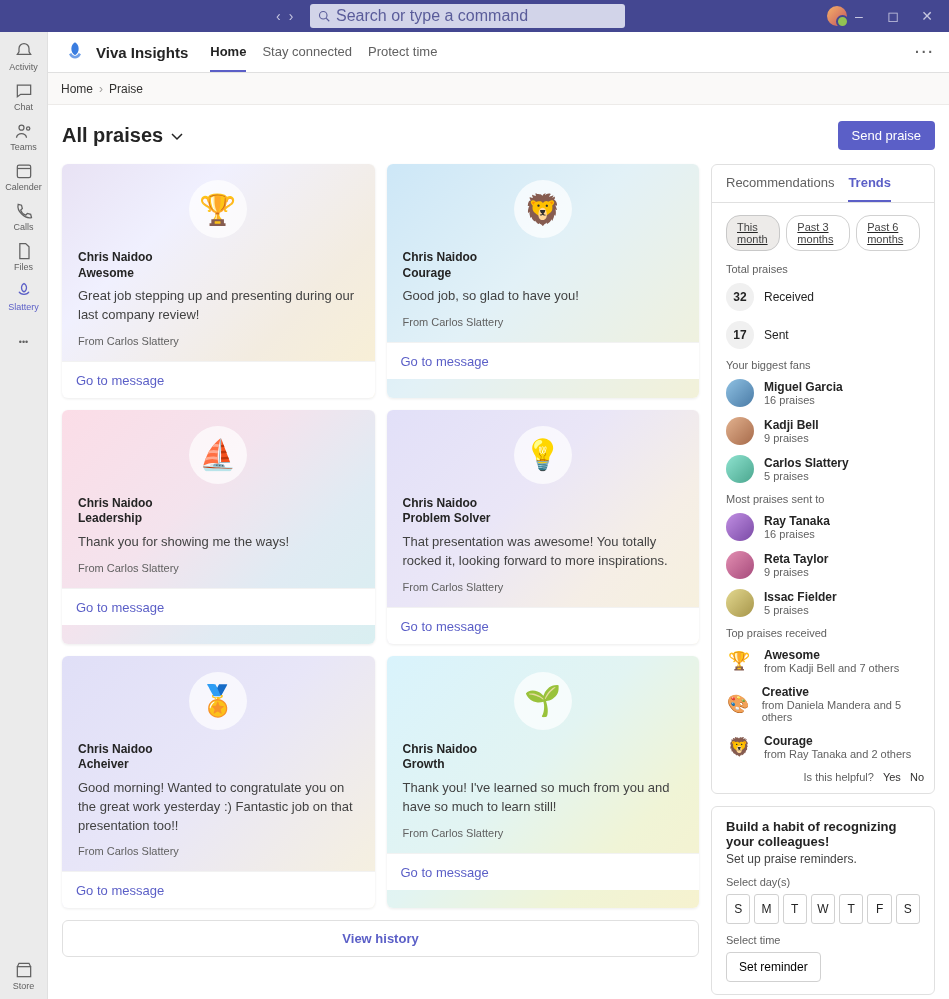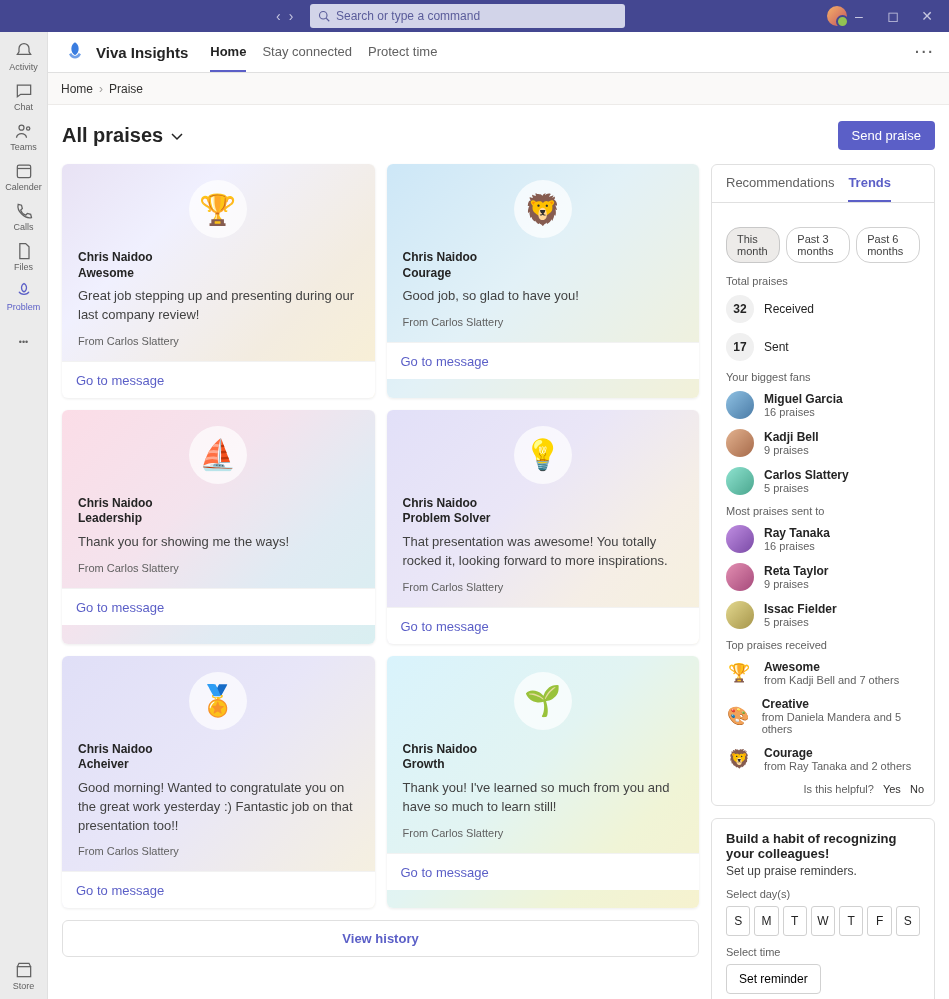--- a/index.html
+++ b/index.html
@@ -2,21 +2,21 @@
 <html><head>
 <meta charset="utf-8">
 <style>
 * { box-sizing: border-box; margin: 0; padding: 0; font-family: "Segoe UI", -apple-system, sans-serif; }
 body { background: #fff; width: 949px; height: 999px; overflow: hidden; font-size: 14px; color: #242424; }
 
 
 .title-bar { height: 32px; background: #444791; display: flex; align-items: center; position: relative; }
 .nav-arrows { position: absolute; left: 276px; display: flex; gap: 8px; }
 .nav-arrow { color: #c7c7e0; cursor: pointer; }
-.search-box { position: absolute; left: 310px; width: 315px; height: 24px; background: #d2d4e9; border-radius: 3px; display: flex; align-items: center; padding: 0 8px; color: #5a5c9a; font-size: 12px; }
+.search-box { position: absolute; left: 310px; width: 315px; height: 24px; background: #d2d4e9; border-radius: 3px; display: flex; align-items: center; padding: 0 8px; color: #5a5c9a; font-size: 16px; }
 .search-box svg { margin-right: 6px; }
 .avatar-top { position: absolute; right: 100px; width: 24px; height: 24px; border-radius: 50%; background: linear-gradient(135deg,#f7b267,#c05460); border: 2px solid #444791; }
 .avatar-top::after { content:''; position:absolute; bottom:-2px; right:-2px; width:9px; height:9px; border-radius:50%; background:#92c353; border:2px solid #444791; }
 .win-controls { position: absolute; right: 6px; display: flex; gap: 14px; color: #c7c7e0; padding: 0 6px; }
 .win-controls span { width: 20px; text-align: center; cursor: pointer; }
 
 
 .left-rail { position: absolute; top: 32px; left: 0; width: 48px; bottom: 0; background: #ebebeb; border-right: 1px solid #e0e0e0; display: flex; flex-direction: column; align-items: center; padding-top: 4px; }
 .rail-item { width: 48px; height: 40px; display: flex; flex-direction: column; align-items: center; justify-content: center; font-size: 9px; color: #616161; cursor: pointer; position: relative; }
 .rail-item.active { color: #5b5fc7; }
@@ -60,24 +60,24 @@
 .g-awesome { background: linear-gradient(135deg,#e8e2f4,#f0f0fe 30%,#f3ece0 70%,#f9f0d4); }
 .g-courage { background: linear-gradient(135deg,#cde7f7,#e2f1f7 45%,#f2f1d9); }
 .g-leadership { background: linear-gradient(135deg,#fbdde7,#f4e3ed 40%,#e0ebf3 70%,#d9eff1); }
 .g-problem { background: linear-gradient(135deg,#e2e0f8,#eae6f7 40%,#f5eee6 70%,#f7f1dc); }
 .g-achiever { background: linear-gradient(135deg,#e0dff7,#e8e6f8 45%,#f7f1dd); }
 .g-growth { background: linear-gradient(135deg,#d9f3fc,#e2f4f2 45%,#f0f4d6 75%,#f6f2cf); }
 
 
 .side-col { width: 224px; display: flex; flex-direction: column; gap: 12px; }
 .panel { background: #fff; border: 1px solid #e0e0e0; border-radius: 6px; padding: 12px 14px; }
-.panel-tabs { display: flex; gap: 14px; border-bottom: 1px solid #e0e0e0; margin: -12px -14px 24px; padding: 0 14px; }
+.panel-tabs { display: flex; gap: 14px; border-bottom: 1px solid #e0e0e0; margin: -12px -14px 12px; padding: 0 14px; }
 .panel-tab { font-size: 13px; padding: 10px 0; color: #616161; border-bottom: 2px solid transparent; cursor: pointer; }
 .panel-tab.active { color: #5b5fc7; border-bottom-color: #5b5fc7; font-weight: 600; }
-.period-chips { display: flex; gap: 6px; margin-bottom: 12px; }
+.period-chips { display: flex; gap: 6px; margin-bottom: 12px; text-decoration: underline; }
 .chip { font-size: 11px; padding: 5px 10px; border: 1px solid #d1d1d1; border-radius: 14px; background: #fff; cursor: pointer; color: #424242; }
 .chip.active { background: #edebe9; border-color: #c8c8c8; }
 .section-label { font-size: 11px; color: #616161; margin-bottom: 8px; }
 .stat-row { display: flex; align-items: center; gap: 10px; margin-bottom: 10px; }
 .stat-bubble { width: 28px; height: 28px; border-radius: 50%; background: #f0f0f0; display: flex; align-items: center; justify-content: center; font-size: 12px; font-weight: 600; }
 .stat-label { font-size: 12px; }
 .person-row { display: flex; align-items: center; gap: 10px; margin-bottom: 10px; }
 .person-avatar { width: 28px; height: 28px; border-radius: 50%; flex-shrink: 0; }
 .av1{background:linear-gradient(135deg,#8fc1e3,#4a7ba6);} .av2{background:linear-gradient(135deg,#e3b28f,#a66a4a);} .av3{background:linear-gradient(135deg,#8fe3d0,#4aa68e);}
 .av4{background:linear-gradient(135deg,#c18fe3,#7a4aa6);} .av5{background:linear-gradient(135deg,#e38fb2,#a64a7b);} .av6{background:linear-gradient(135deg,#e3d88f,#a6954a);}
@@ -157,21 +157,21 @@
       <svg viewBox="0 0 24 24" fill="none" stroke="currentColor" stroke-width="1.5">
         <path d="M7 3h7l4 4v14H7V3z"></path>
       </svg>
       <span>Files</span>
     </div>
   <div class="rail-item active">
       <svg viewBox="0 0 24 24" fill="none" stroke="currentColor" stroke-width="1.5">
         <path d="M12 3c4 2 4 8 0 10-4-2-4-8 0-10z"></path>
         <path d="M6 13c2 4 10 4 12 0"></path>
       </svg>
-      <span>Problem</span>
+      <span>Slattery</span>
     </div>
   <div class="rail-item rail-more">•••</div>
   <div class="rail-item rail-store">
       <svg viewBox="0 0 24 24" fill="none" stroke="currentColor" stroke-width="1.5">
         <rect x="4" y="8" width="16" height="12"></rect>
         <path d="M4 8l2-4h12l2 4"></path>
       </svg>
       <span>Store</span>
     </div>
 </div>

